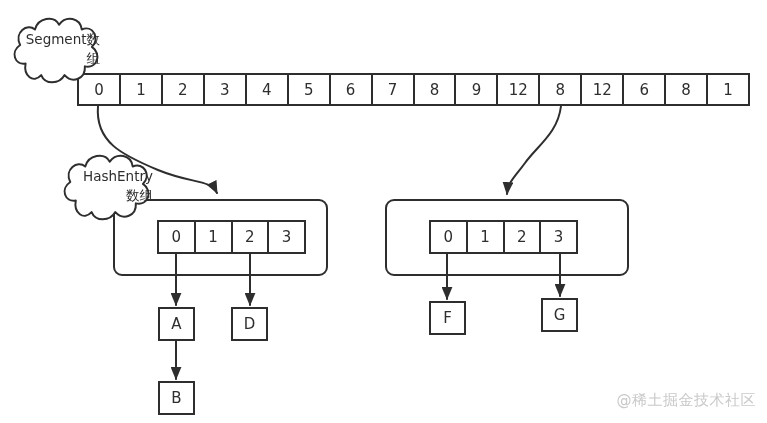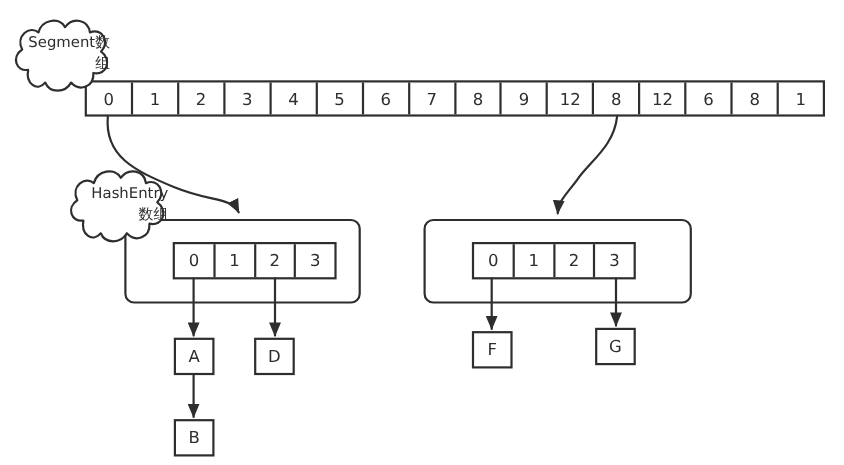--- a/index.html
+++ b/index.html
@@ -186,14 +186,15 @@
     <path class="cloud" transform="translate(60,150) scale(0.79,0.97)" d="M 20 52 C 6 54, 0 40, 13 33 C 5 20, 22 10, 32 17 C 36 5, 56 2, 63 12
              C 72 2, 90 5, 92 17 C 106 12, 116 26, 105 35 C 118 42, 112 58, 96 55
              C 97 68, 80 73, 70 64 C 63 74, 45 74, 40 64 C 30 73, 17 65, 20 52 Z" vector-effect="non-scaling-stroke"></path>
   </svg>
 
   <div class="cloud-label" id="segment-cloud-label">Segment数
 组</div>
   <div class="cloud-label" id="hashentry-cloud-label">HashEntry
 数组</div>
 
+  <div class="watermark">@稀土掘金技术社区</div>
 
 </div>
 
 </body></html>

